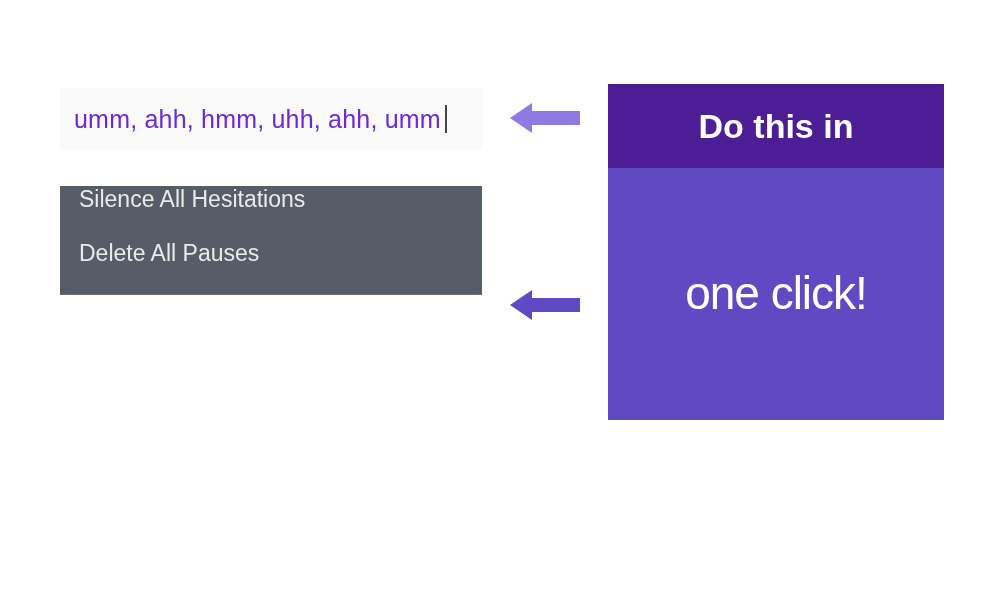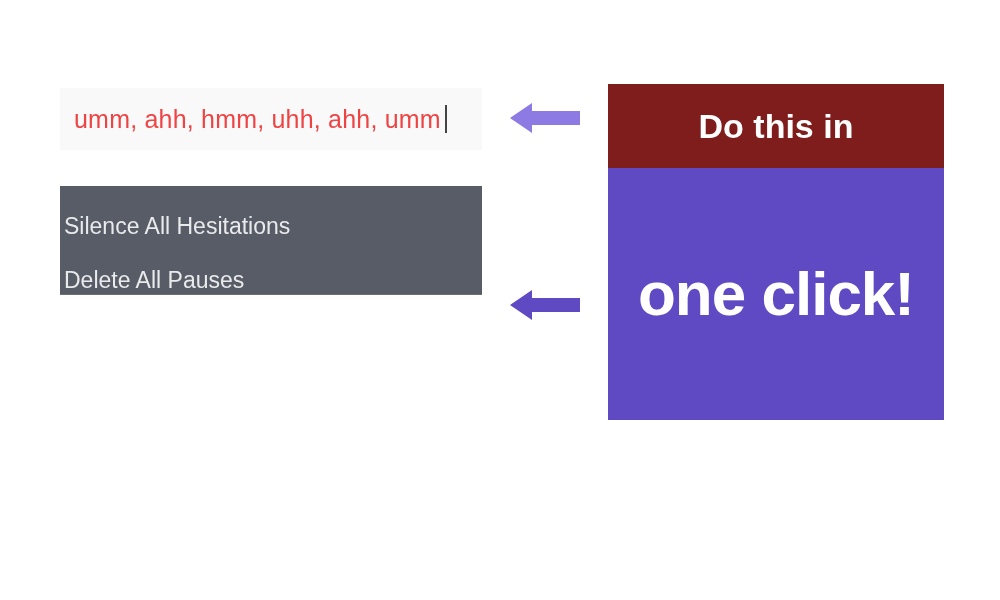--- a/index.html
+++ b/index.html
@@ -11,21 +11,21 @@
     top: 88px;
     width: 422px;
     height: 62px;
     background: #f9f9fa;
     display: flex;
     align-items: center;
     padding: 0 14px;
   }
   .input-text {
     font-size: 25px;
-    color: #ef4444;
+    color: #6d28d9;
     letter-spacing: 0.2px;
   }
   .cursor {
     display: inline-block;
     width: 2px;
     height: 28px;
     background: #444;
     margin-left: 4px;
     vertical-align: middle;
   }
@@ -33,22 +33,22 @@
   .menu {
     position: absolute;
     left: 60px;
     top: 186px;
     width: 422px;
     background: #575c66;
   }
   .menu-item {
     height: 54px;
     display: flex;
-    align-items: flex-end;
-    padding: 0 4px;
+    align-items: flex-start;
+    padding: 0 19px;
     font-size: 23px;
     color: #e9eaec;
     font-weight: 400;
     cursor: pointer;
   }
   .menu-sep {
     height: 1px;
     background: #6a6f79;
     margin: 0;
   }
@@ -85,39 +85,39 @@
     position: absolute;
     left: 608px;
     top: 84px;
     width: 336px;
     height: 336px;
     background: #5f4ac4;
     display: flex;
     flex-direction: column;
   }
   .callout-header {
-    background: #7f1d1d;
+    background: #4c1d95;
     height: 84px;
     display: flex;
     align-items: center;
     justify-content: center;
     font-size: 34px;
     font-weight: 700;
     color: #ffffff;
   }
   .callout-body {
     flex: 1;
     display: flex;
     align-items: center;
     justify-content: center;
     padding: 0 24px;
   }
   .callout-body-text {
-    font-size: 62px;
-    font-weight: 700;
+    font-size: 46px;
+    font-weight: 400;
     color: #ffffff;
     line-height: 0.95;
     text-align: left;
     letter-spacing: -1px;
   }
 </style>
 </head>
 <body>
 
 <div class="input-box">

